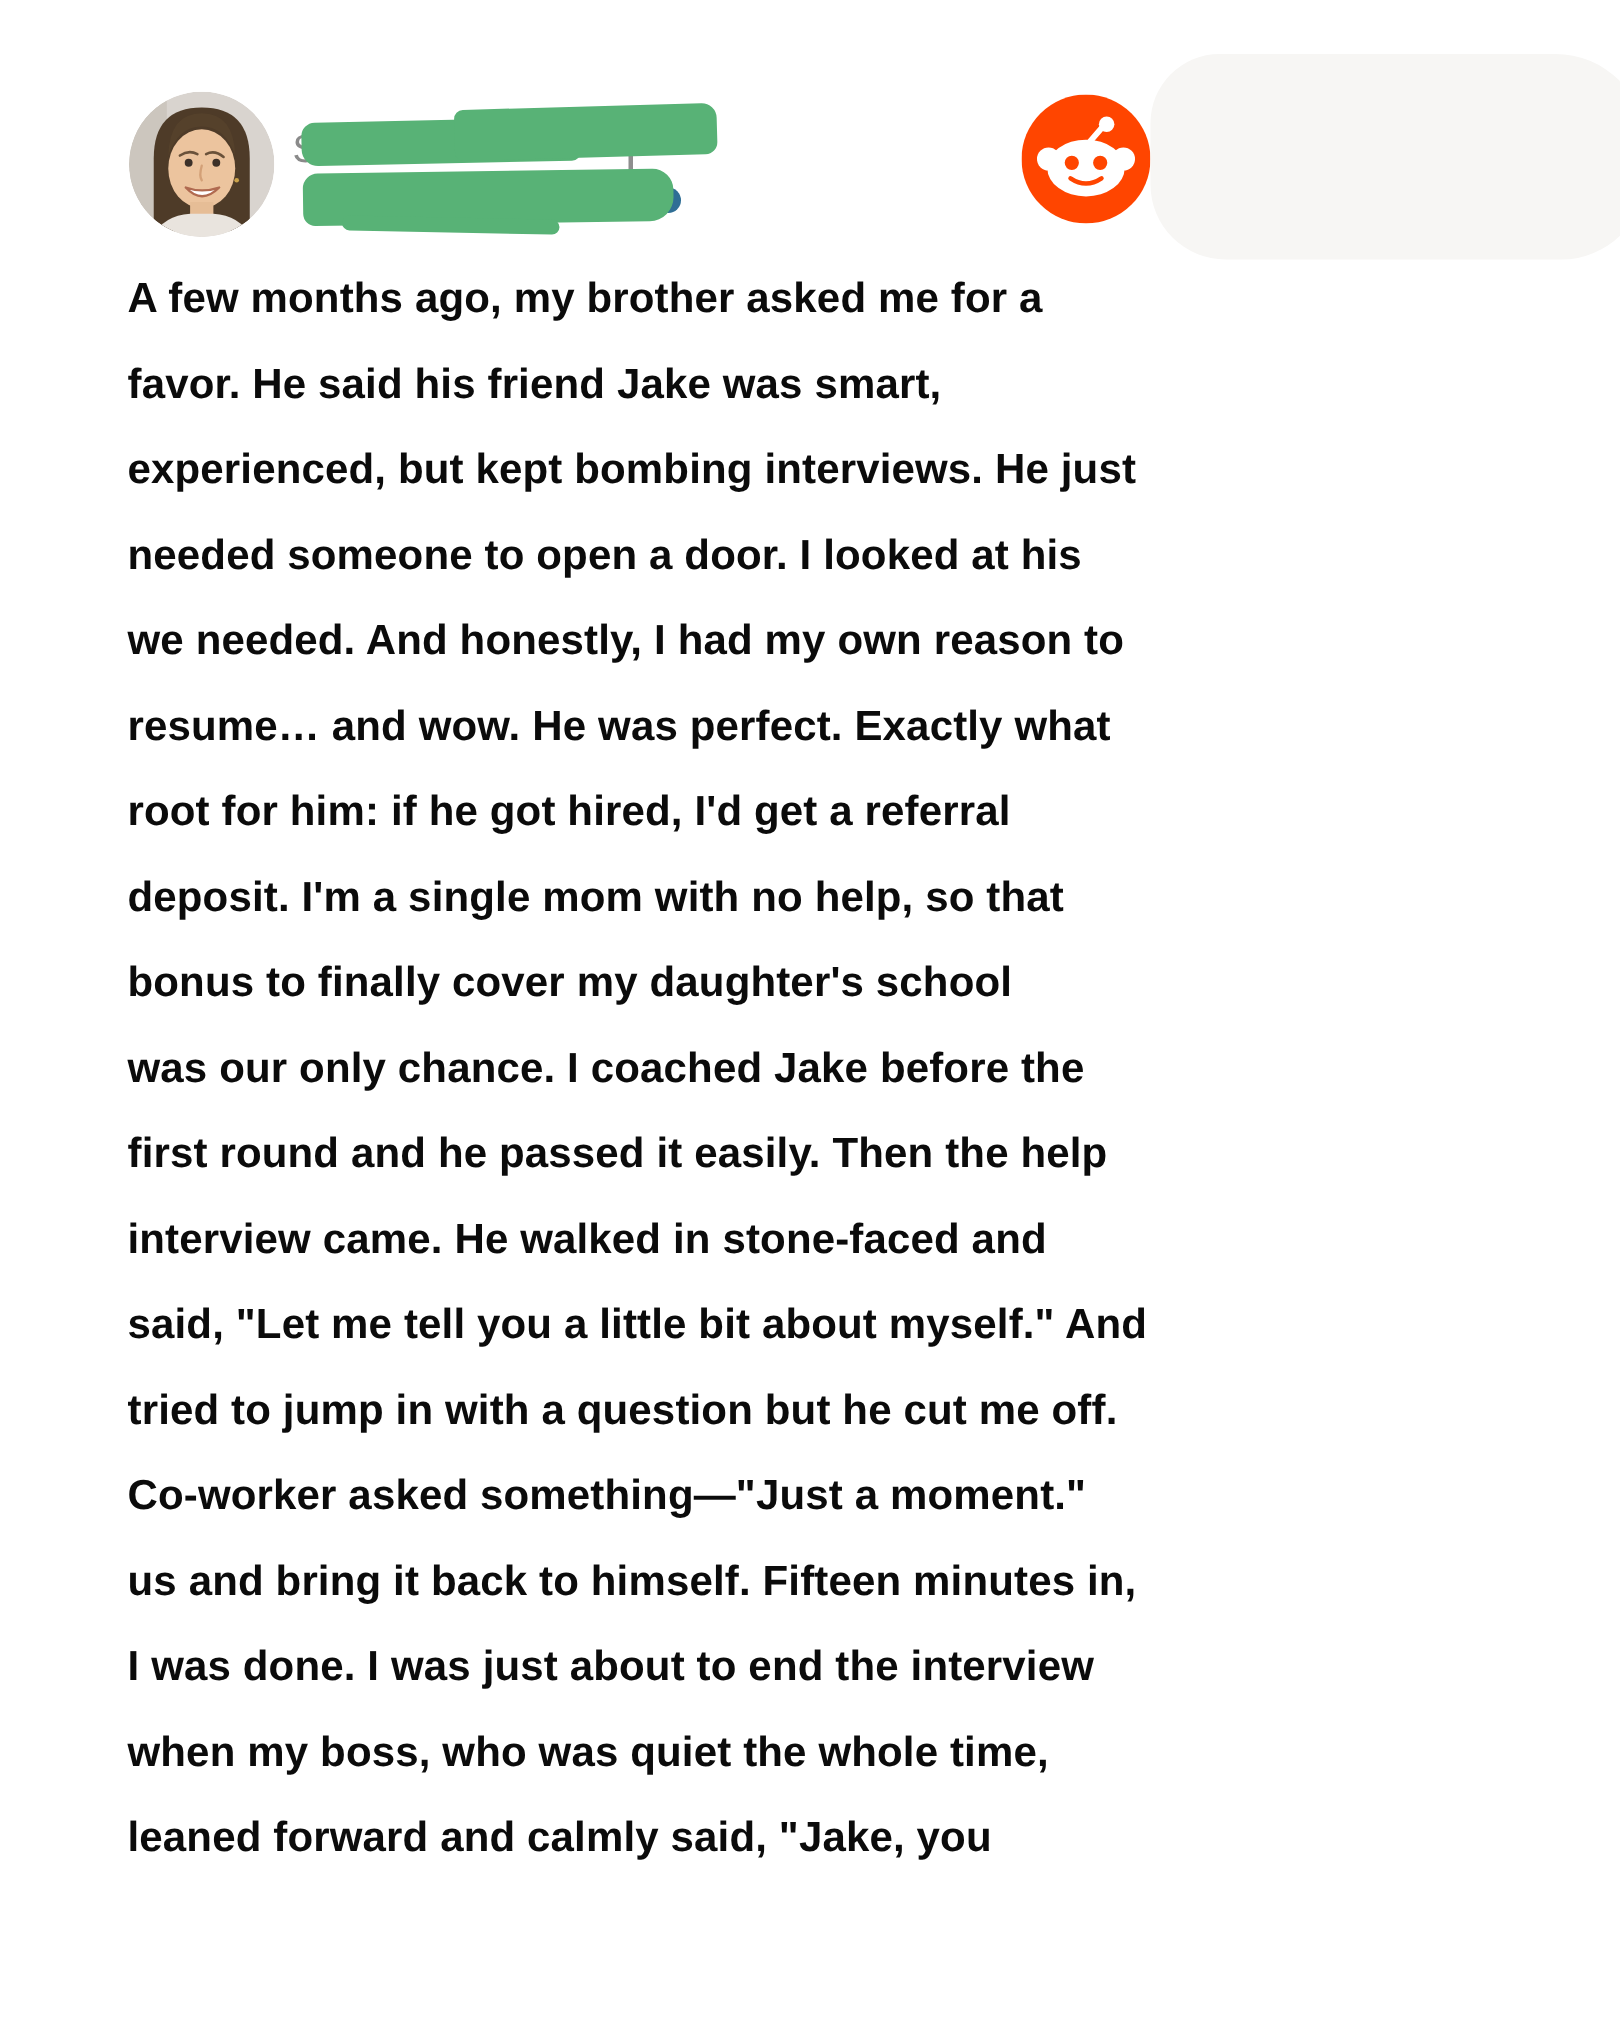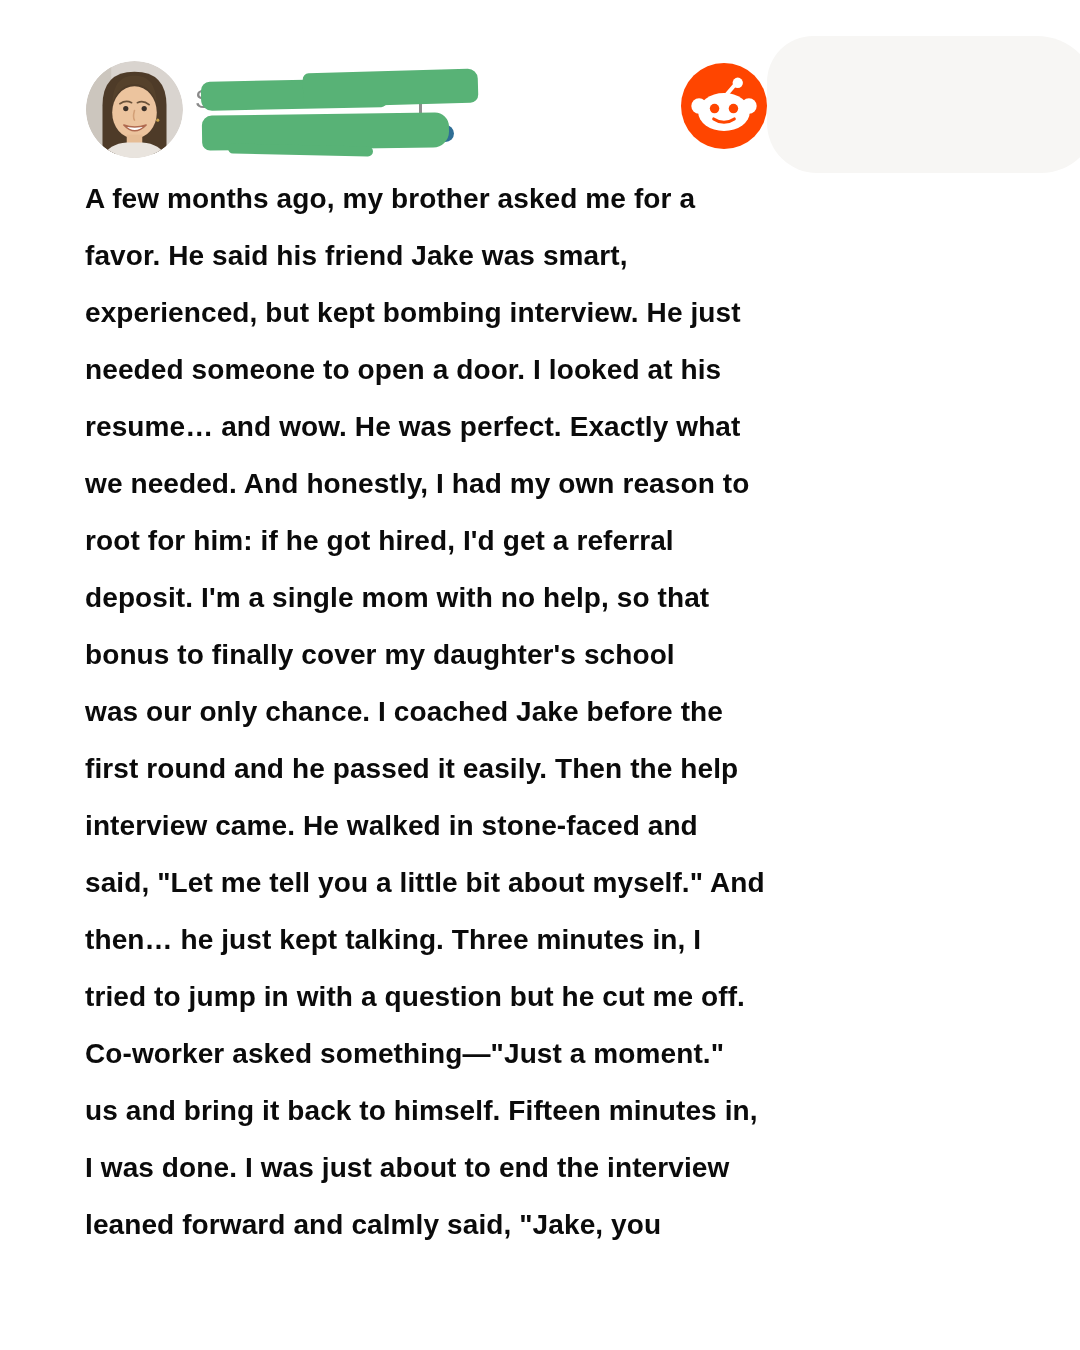--- a/index.html
+++ b/index.html
@@ -113,32 +113,32 @@
         <path d="M38,65 Q50,73 62,65" style="stroke:var(--reddit,#ff4500)" stroke-width="3.5" fill="none" stroke-linecap="round"></path>
       </svg>
     </div>
 
     <div class="whiteout"></div>
   </div>
 
   <div class="text-block">
       <div class="line">A few months ago, my brother asked me for a</div>
       <div class="line">favor. He said his friend Jake was smart,</div>
-      <div class="line">experienced, but kept bombing interview. He just</div>
+      <div class="line">experienced, but kept bombing interviews. He just</div>
       <div class="line">needed someone to open a door. I looked at his</div>
+      <div class="line">we needed. And honestly, I had my own reason to</div>
       <div class="line">resume… and wow. He was perfect. Exactly what</div>
-      <div class="line">we needed. And honestly, I had my own reason to</div>
       <div class="line">root for him: if he got hired, I'd get a referral</div>
       <div class="line">deposit. I'm a single mom with no help, so that</div>
       <div class="line">bonus to finally cover my daughter's school</div>
       <div class="line">was our only chance. I coached Jake before the</div>
       <div class="line">first round and he passed it easily. Then the help</div>
       <div class="line">interview came. He walked in stone-faced and</div>
       <div class="line">said, "Let me tell you a little bit about myself." And</div>
-      <div class="line">then… he just kept talking. Three minutes in, I</div>
       <div class="line">tried to jump in with a question but he cut me off.</div>
       <div class="line">Co-worker asked something—"Just a moment."</div>
       <div class="line">us and bring it back to himself. Fifteen minutes in,</div>
       <div class="line">I was done. I was just about to end the interview</div>
+      <div class="line">when my boss, who was quiet the whole time,</div>
       <div class="line">leaned forward and calmly said, "Jake, you</div>
     </div>
 
 </div>
 
 </body></html>

